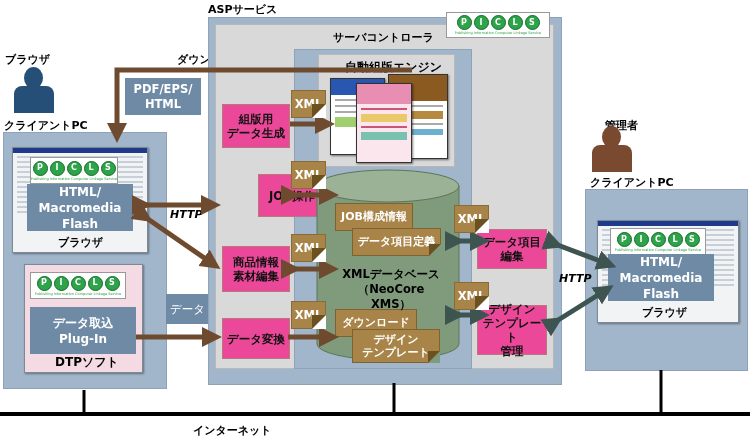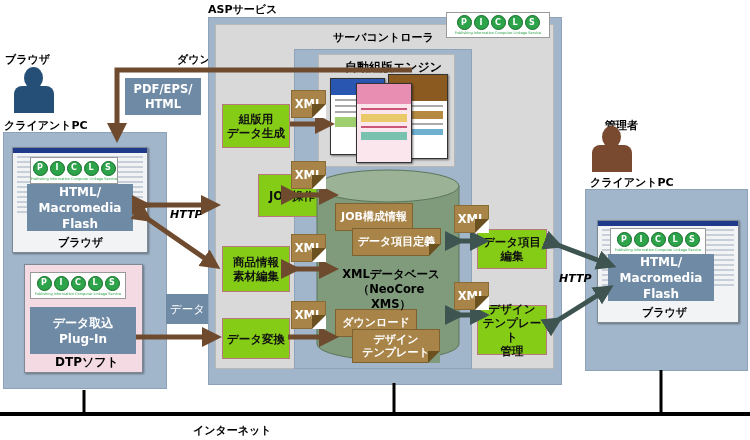--- a/index.html
+++ b/index.html
@@ -2,21 +2,21 @@
 <html><head>
 <meta charset="utf-8">
 <style>
   html, body { margin:0; padding:0; background:#ffffff; }
   body { width:750px; height:440px; position:relative; overflow:hidden;
          font-family:"DejaVu Sans", "Liberation Sans", sans-serif; }
   .abs { position:absolute; }
   .lbl { font-size:11px; font-weight:bold; color:#000; white-space:nowrap; }
   .panel-blue { background:#a2b6cb; border:1px solid #8ea3ba; }
   .panel-gray { background:#d9d9d9; border:1px solid #b8b8b8; }
-  .pink { background:#84cc16; border:1px solid #b8787e; display:flex; align-items:center; justify-content:center;
+  .pink { background:#ec4899; border:1px solid #b8787e; display:flex; align-items:center; justify-content:center;
           text-align:center; font-size:11.5px; font-weight:bold; color:#111; line-height:14px; }
   .slate { background:#6f8aa5; display:flex; align-items:center; justify-content:center; text-align:center;
            color:#ffffff; font-weight:bold; font-size:12px; line-height:16px; }
   .xml { background:#a88448; color:#fff; font-weight:bold; font-size:11.5px; width:33px; height:26px;
          display:flex; align-items:center; justify-content:center; border:1px solid #8a6a35; }
   .xml::after { content:""; position:absolute; right:-1px; bottom:-1px; width:0; height:0;
          border-left:7px solid #6b5020; border-top:7px solid #6b5020; border-right:7px solid #fff; border-bottom:7px solid #fff; }
   .tan { background:#a88448; border:1px solid #7e6330; color:#fff; font-weight:bold; font-size:11px;
          display:flex; align-items:center; justify-content:center; text-align:center; line-height:14px; }
   .tan .corner { position:absolute; right:-1px; bottom:-1px; width:0; height:0;

